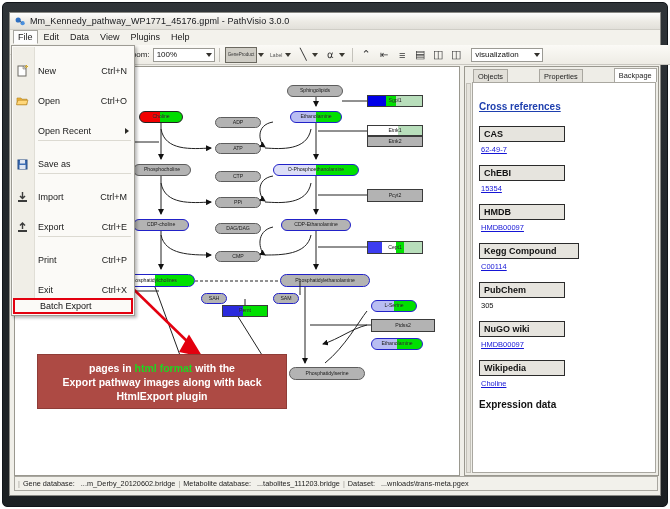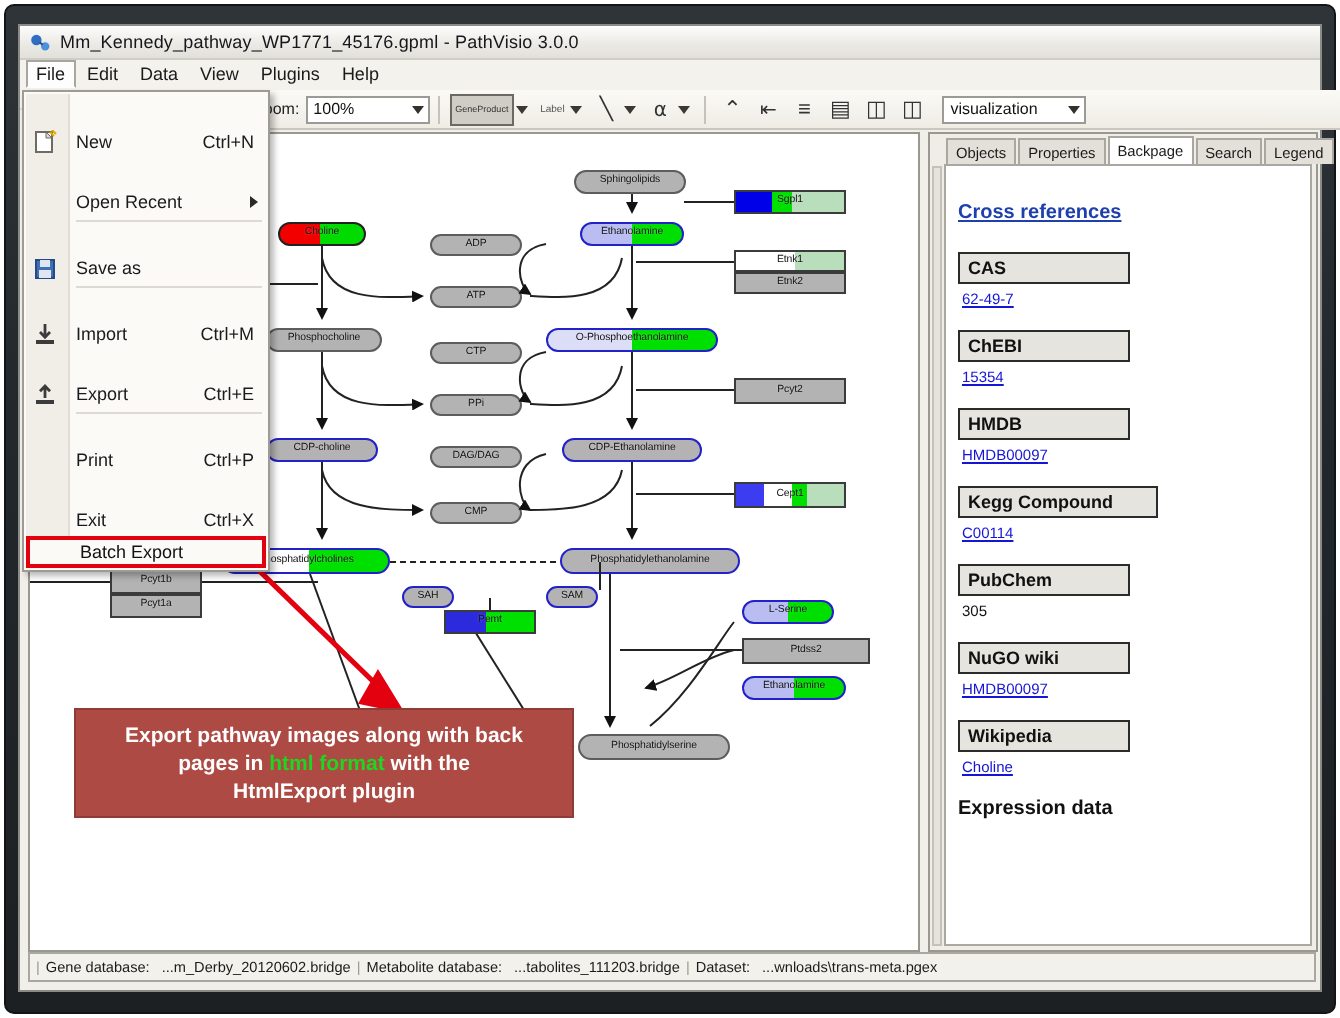--- a/index.html
+++ b/index.html
@@ -172,20 +172,21 @@
   
   #side {
     position:absolute; left:454px; top:53px;
     width: 195px; height: 410px;
     background:#eeede7; border:1px solid #9a988f;
   }
   #side-tabs {
     position:absolute; left:0; top:0; width:100%; height:15px;
     display:flex; align-items:flex-end; padding-left:8px;
     background:#eeede7;
+    gap:30px;
   }
   .side-tab {
     font-size:7.4px; color:#1b1b1b; padding:2px 4px 1px 4px;
     border:1px solid #a9a7a0; border-bottom:none; background:#e2e0d9;
     margin-right:1px; line-height:9px;
   }
   .side-tab.active { background:#ffffff; padding-bottom:2px; }
   #side-body {
     position:absolute; left:7px; top:15px; right:2px; bottom:2px;
     background:#ffffff; border:1px solid #a9a7a0; overflow:hidden;
@@ -448,24 +449,24 @@
         </div>
 
         <svg id="arrow-svg" width="446" height="410">
           <g stroke="#e3000f" stroke-width="2.6" fill="#e3000f">
             <line x1="34" y1="140" x2="177" y2="279"></line>
             <polygon points="174,270 185,288 166,284"></polygon>
           </g>
         </svg>
 
         <div id="callout">
-          <div>Export pathway images along with back</div>
           <div>
             <span>pages in </span><span class="hl">html format</span><span> with the</span>
           </div>
+          <div>Export pathway images along with back</div>
           <div>HtmlExport plugin</div>
         </div>
 
       </div>
     </div>
 
     <div id="side">
       <div id="side-tabs">
         <div class="side-tab">Objects</div>
         <div class="side-tab">Properties</div>
@@ -522,20 +523,30 @@
           <svg width="13" height="12" viewBox="0 0 13 12">
               <rect x="2" y="1" width="8" height="10" fill="#fff" stroke="#6d6b64"></rect>
               <path d="M7 1 L10 4 L7 4 z" fill="#d9d7cf" stroke="#6d6b64" stroke-width=".5"></path>
               <path d="M9 1 L11 3 M10 0 L12 2" stroke="#e0a800" stroke-width="1"></path>
             </svg>
         </span>
         <span>New</span>
         <span class="short">Ctrl+N</span>
       </div>
 
+      <div class="fm-row">
+        <span class="fm-ico">
+          <svg width="13" height="12" viewBox="0 0 13 12">
+              <path d="M1 3 h4 l1 1.2 h5 v5.5 h-10 z" fill="#f0b53c" stroke="#b07f1c" stroke-width=".6"></path>
+              <path d="M2 5.2 h10 l-1.6 4.5 h-10 z" fill="#ffd77a" stroke="#b07f1c" stroke-width=".6"></path>
+            </svg>
+        </span>
+        <span>Open</span>
+        <span class="short">Ctrl+O</span>
+      </div>
 
       <div class="fm-row">
         <span>Open Recent</span>
         <span class="fm-arrow"></span>
       </div>
 
       <div class="fm-sep"></div>
 
 
       <div class="fm-row">

